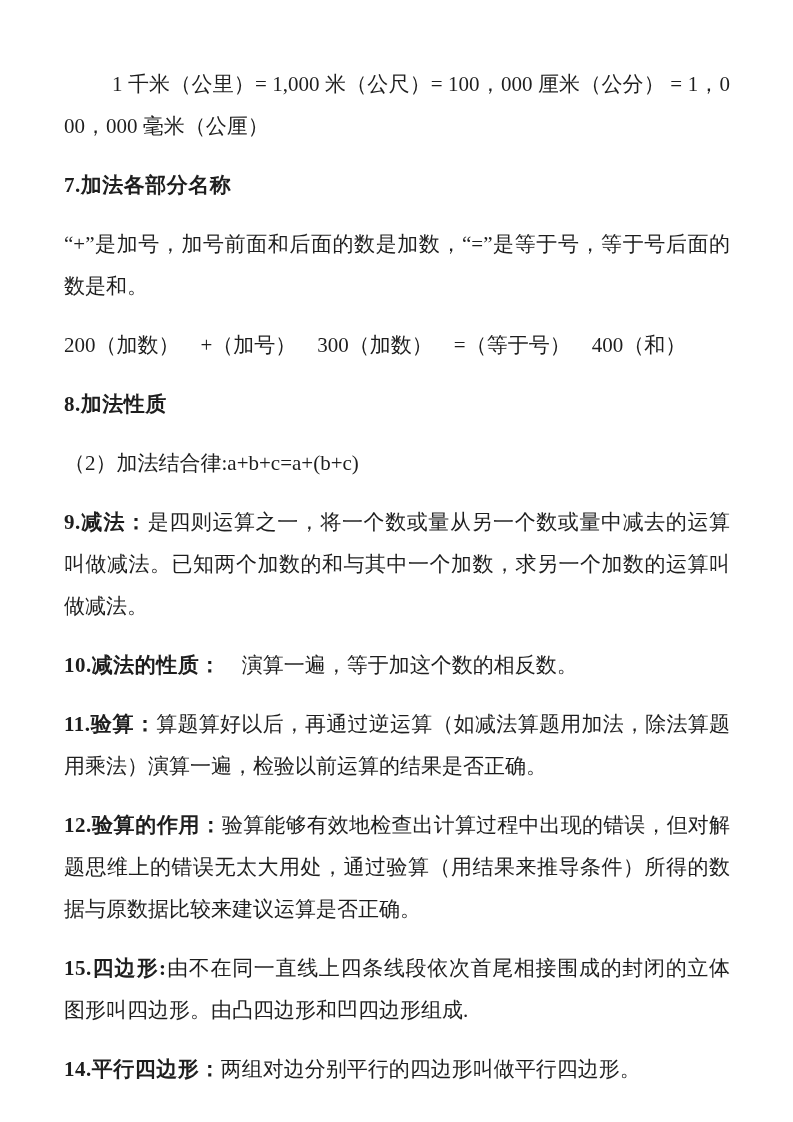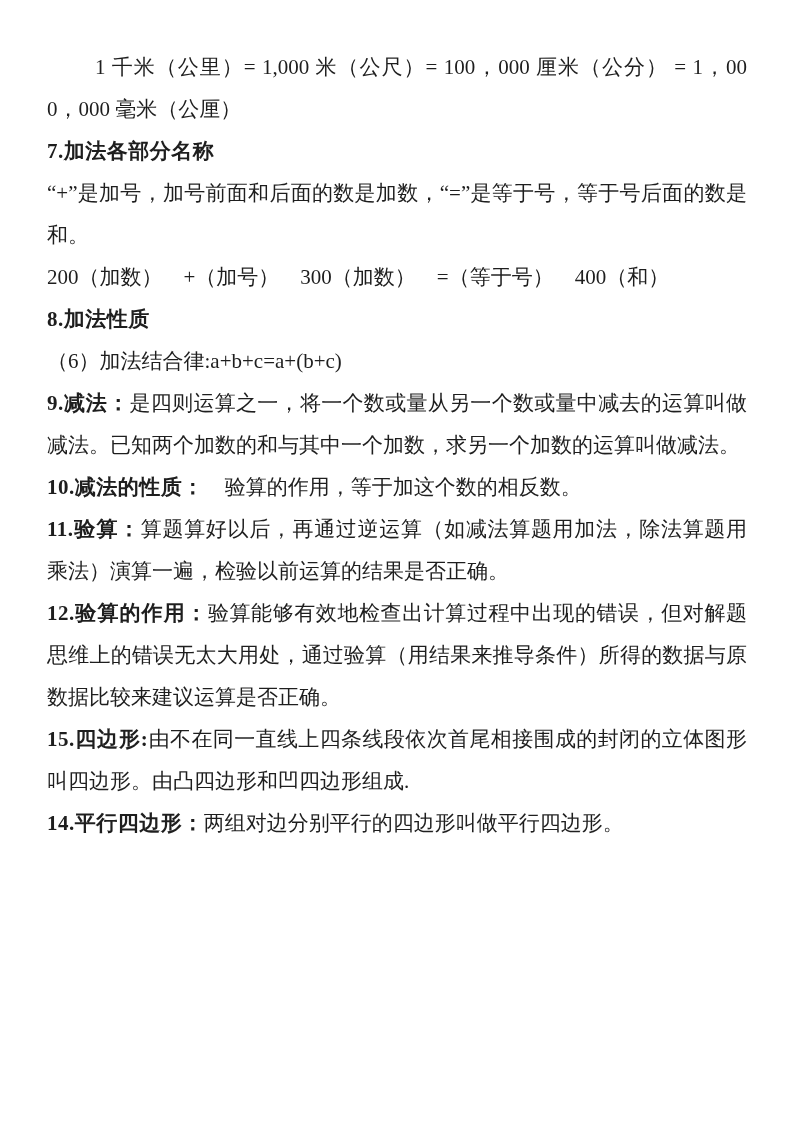--- a/index.html
+++ b/index.html
@@ -19,42 +19,42 @@
   .doc-body {
     box-sizing: border-box;
     padding: 46px 46px 0 47px;
     font-family: "Liberation Serif", "DejaVu Serif", serif;
     font-size: 21px;
     line-height: 42px;
     color: #1e1e1e;
     text-align: justify;
   }
   .para {
-    margin: 0;
+    margin: 17px;
     word-break: break-all;
   }
   .para.indent {
     text-indent: 48px;
   }
   .term {
     font-weight: 700;
     letter-spacing: 0.5px;
   }
 </style>
 </head>
 <body>
 
 <div class="page" style="background: rgb(255, 255, 255);">
   <div class="doc-body" style="color: rgb(30, 30, 30);">
       <p class="para indent"><span class="body-text">1 千米（公里）= 1,000 米（公尺）= 100，000 厘米（公分） = 1，000，000 毫米（公厘）</span></p>
       <p class="para"><b class="term">7.加法各部分名称</b></p>
       <p class="para"><span class="body-text">“+”是加号，加号前面和后面的数是加数，“=”是等于号，等于号后面的数是和。</span></p>
       <p class="para"><span class="body-text">200（加数）　+（加号）　300（加数）　=（等于号）　400（和）</span></p>
       <p class="para"><b class="term">8.加法性质</b></p>
-      <p class="para"><span class="body-text">（6）加法结合律:a+b+c=a+(b+c)</span></p>
+      <p class="para"><span class="body-text">（2）加法结合律:a+b+c=a+(b+c)</span></p>
       <p class="para"><b class="term">9.减法：</b><span class="body-text">是四则运算之一，将一个数或量从另一个数或量中减去的运算叫做减法。已知两个加数的和与其中一个加数，求另一个加数的运算叫做减法。</span></p>
-      <p class="para"><b class="term">10.减法的性质：</b><span class="body-text">　验算的作用，等于加这个数的相反数。</span></p>
+      <p class="para"><b class="term">10.减法的性质：</b><span class="body-text">　演算一遍，等于加这个数的相反数。</span></p>
       <p class="para"><b class="term">11.验算：</b><span class="body-text">算题算好以后，再通过逆运算（如减法算题用加法，除法算题用乘法）演算一遍，检验以前运算的结果是否正确。</span></p>
       <p class="para"><b class="term">12.验算的作用：</b><span class="body-text">验算能够有效地检查出计算过程中出现的错误，但对解题思维上的错误无太大用处，通过验算（用结果来推导条件）所得的数据与原数据比较来建议运算是否正确。</span></p>
       <p class="para"><b class="term">15.四边形:</b><span class="body-text">由不在同一直线上四条线段依次首尾相接围成的封闭的立体图形叫四边形。由凸四边形和凹四边形组成.</span></p>
       <p class="para"><b class="term">14.平行四边形：</b><span class="body-text">两组对边分别平行的四边形叫做平行四边形。</span></p>
     </div>
 </div>
 
 </body></html>

